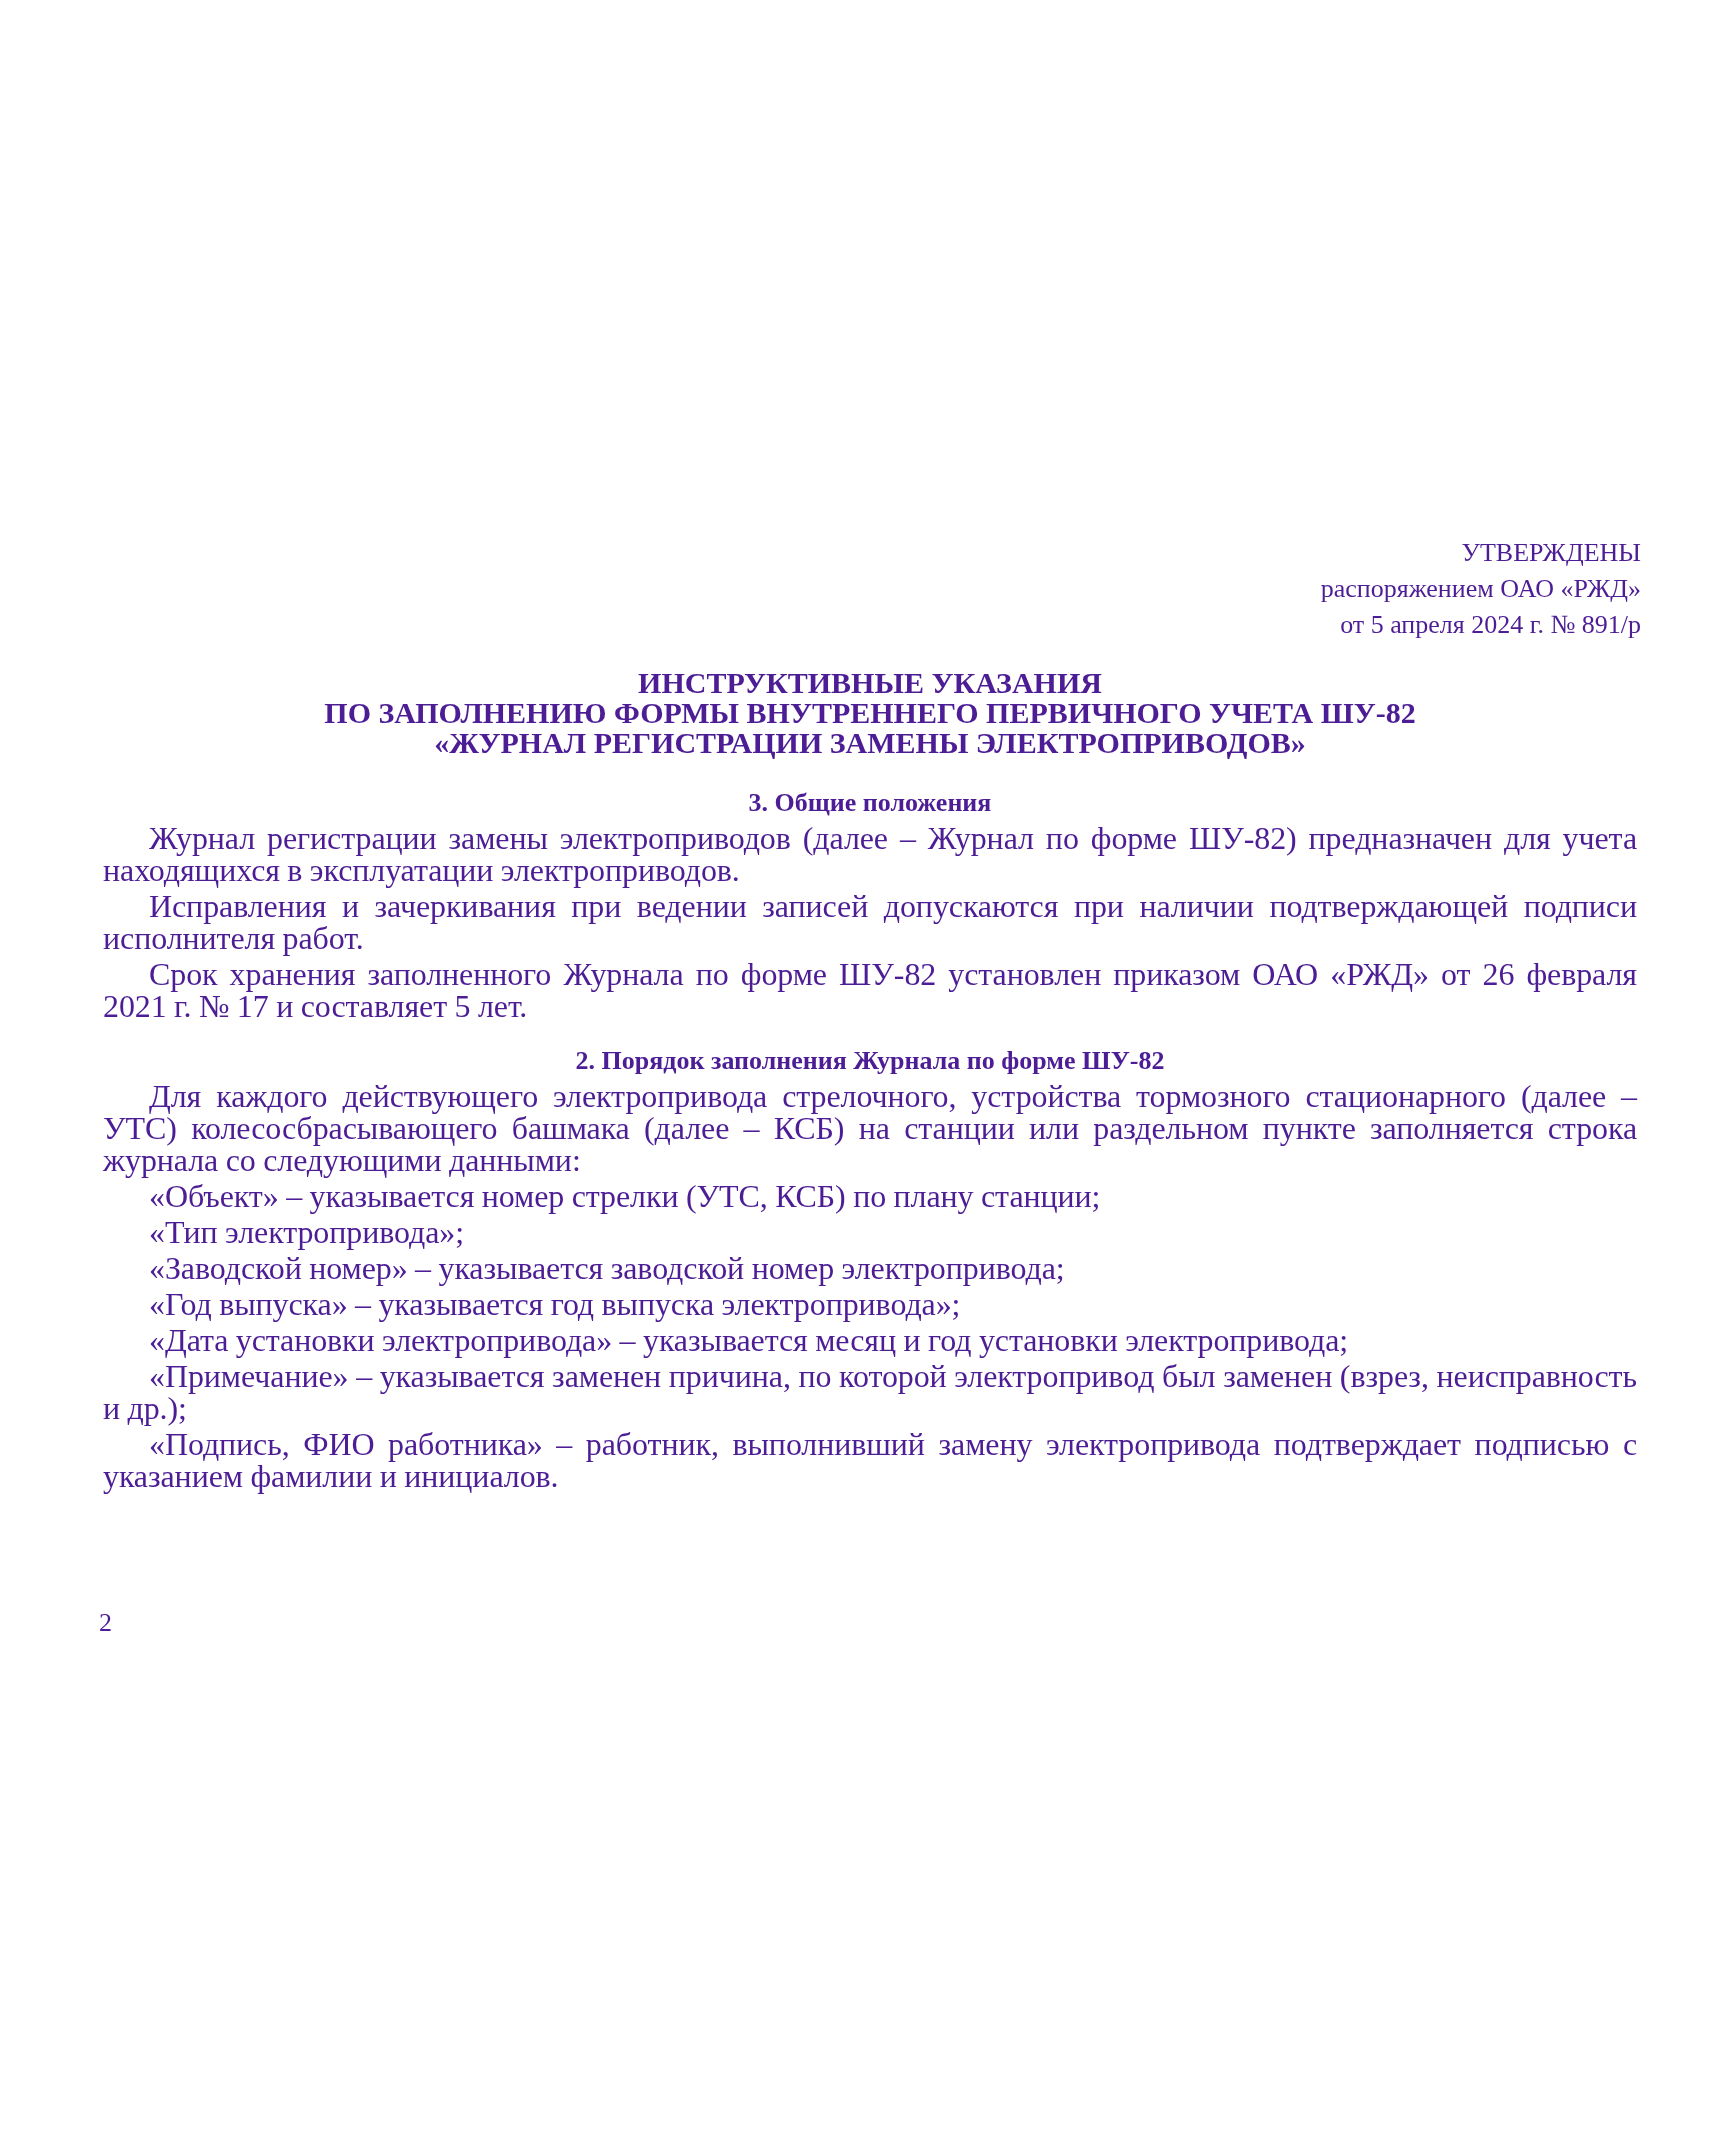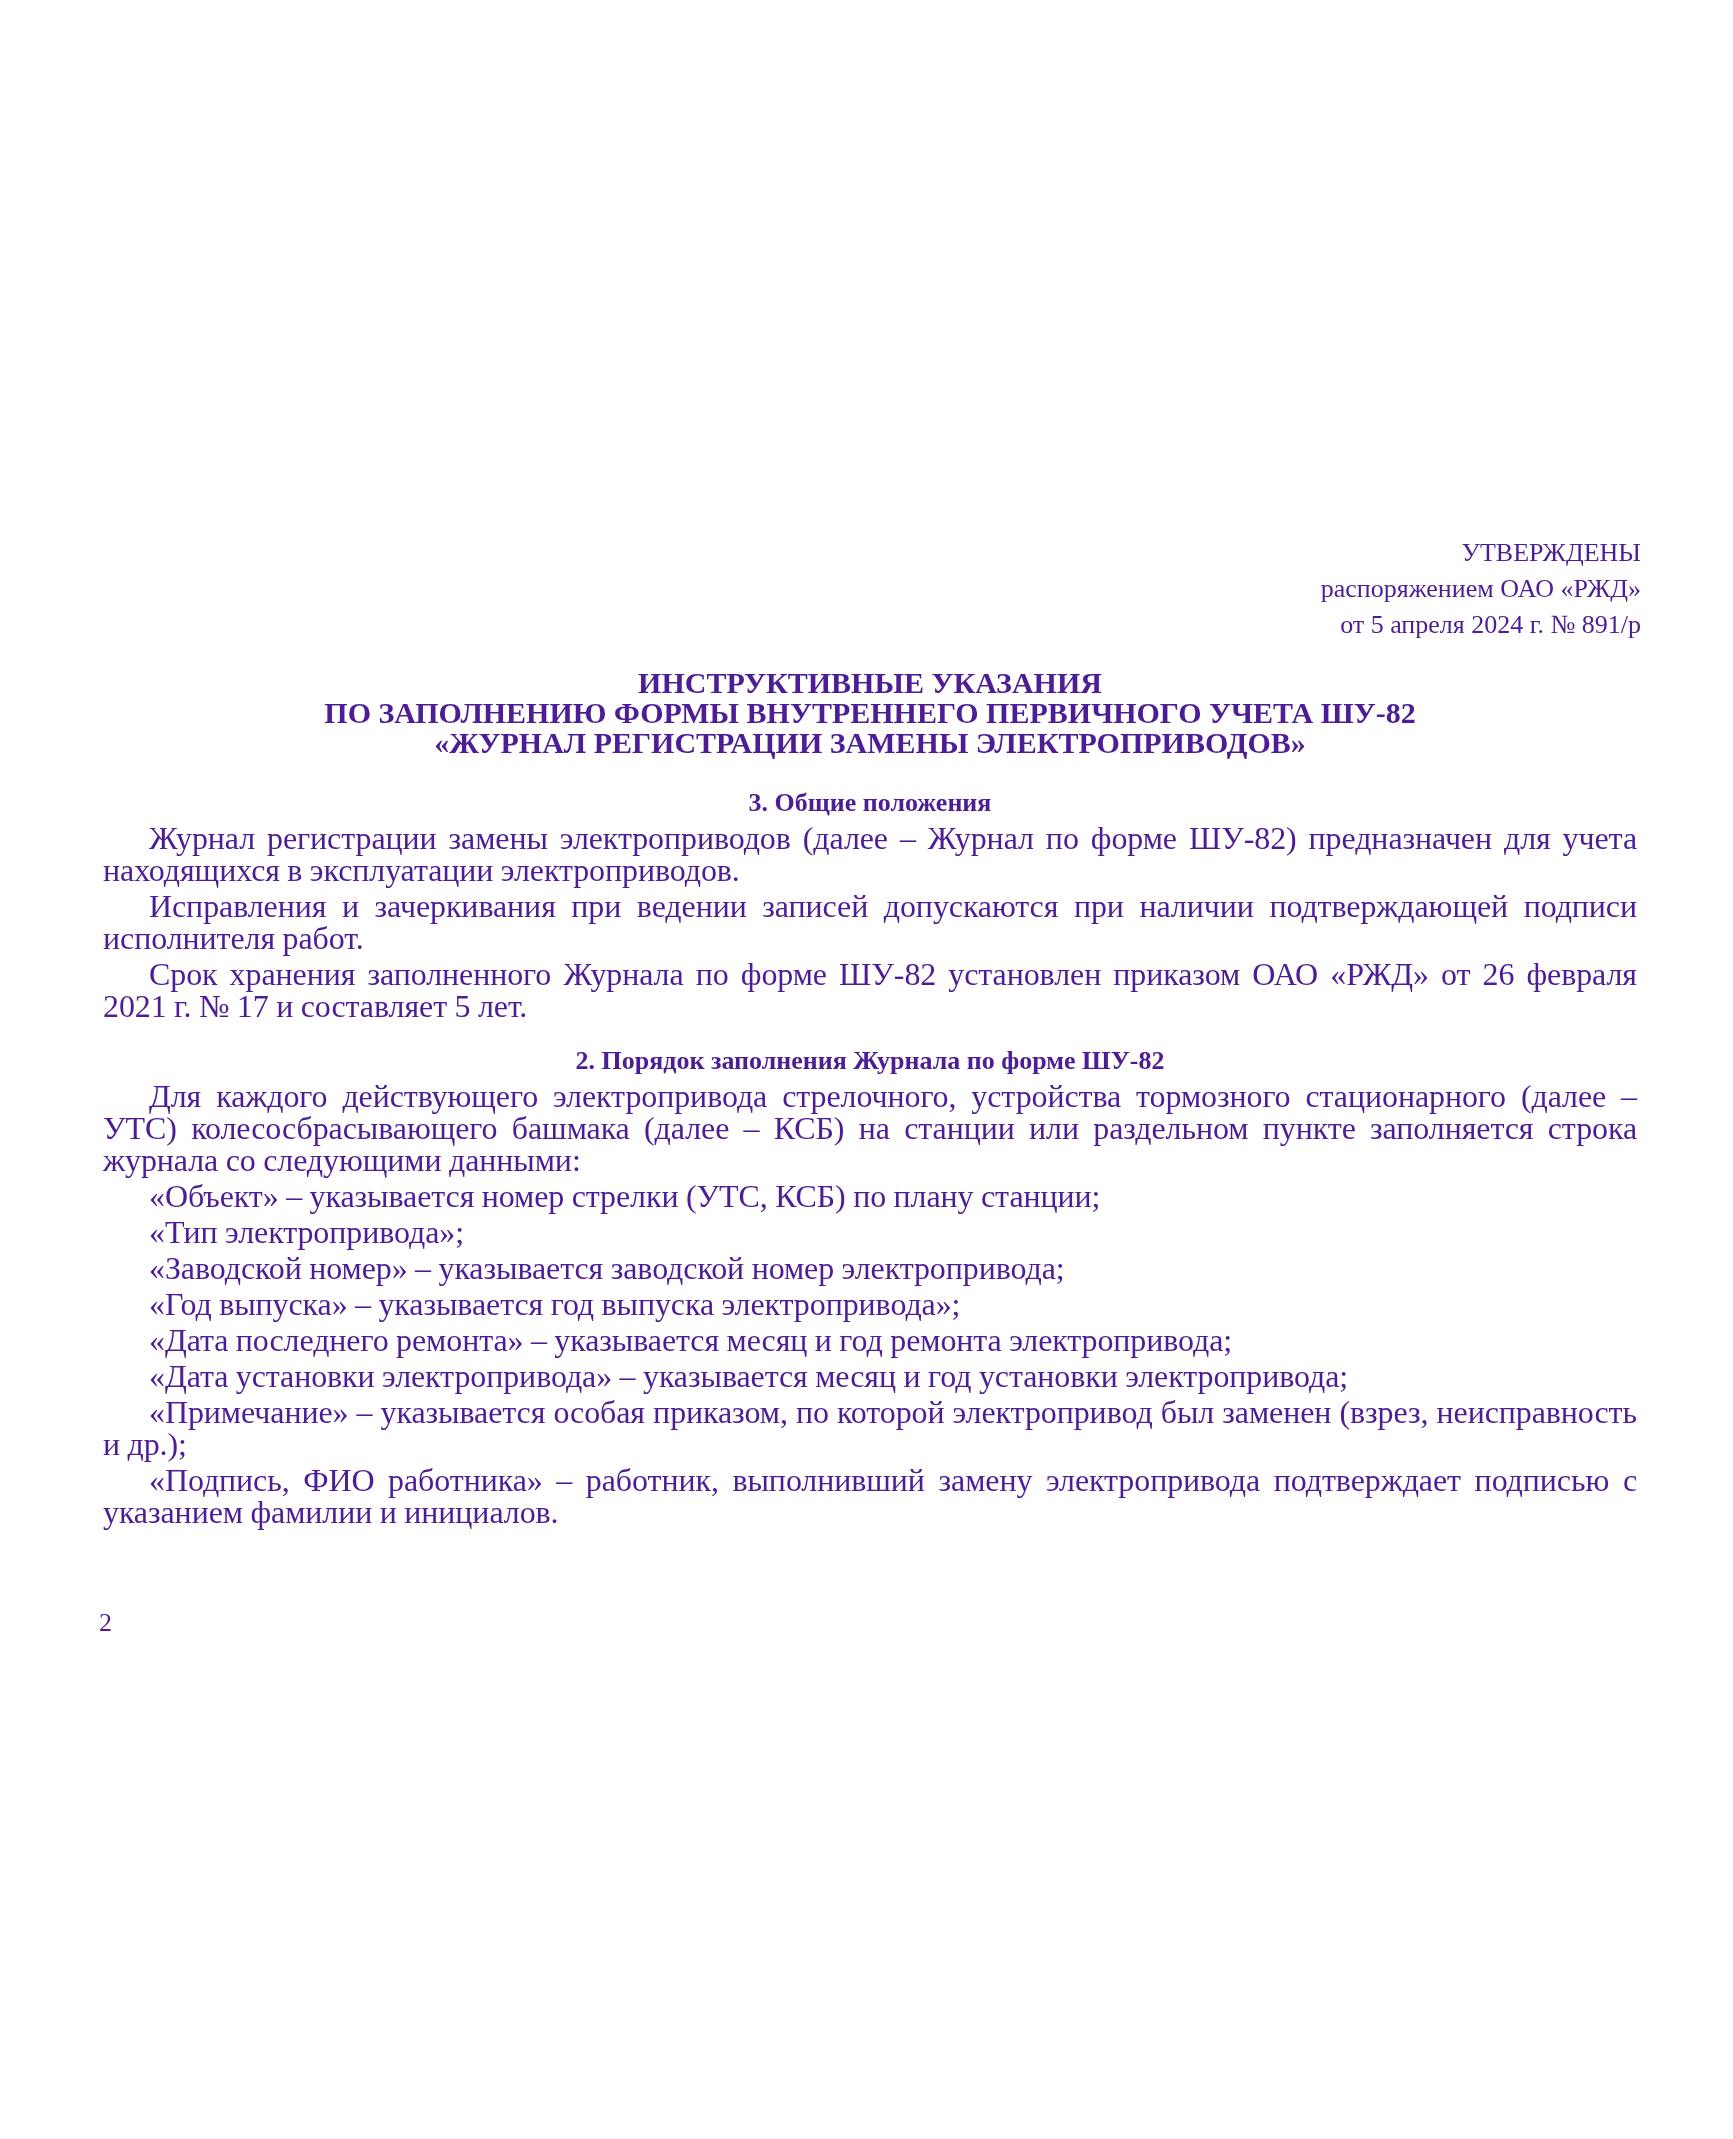--- a/index.html
+++ b/index.html
@@ -84,22 +84,21 @@
     <p class="para">Исправления и зачеркивания при ведении записей допускаются при наличии подтверждающей подписи исполнителя работ.</p>
     <p class="para">Срок хранения заполненного Журнала по форме ШУ-82 установлен приказом ОАО «РЖД» от 26 февраля 2021 г. № 17 и составляет 5 лет.</p>
 
     <div class="section-heading gap-before-h2">2. Порядок заполнения Журнала по форме ШУ-82</div>
 
     <p class="para gap-before-p2">Для каждого действующего электропривода стрелочного, устройства тормозного стационарного (далее – УТС) колесосбрасывающего башмака (далее – КСБ) на станции или раздельном пункте заполняется строка журнала со следующими данными:</p>
     <p class="para">«Объект» – указывается номер стрелки (УТС, КСБ) по плану станции;</p>
     <p class="para">«Тип электропривода»;</p>
     <p class="para">«Заводской номер» – указывается заводской номер электропривода;</p>
     <p class="para">«Год выпуска» – указывается год выпуска электропривода»;</p>
-    <p class="para">«Дата последнего ремонта» – указывается месяц и год ремонта электропривода;</p>
     <p class="para">«Дата установки электропривода» – указывается месяц и год установки электропривода;</p>
-    <p class="para">«Примечание» – указывается особая приказом, по которой электропривод был заменен (взрез, неисправность и др.);</p>
+    <p class="para">«Примечание» – указывается заменен причина, по которой электропривод был заменен (взрез, неисправность и др.);</p>
     <p class="para">«Подпись, ФИО работника» – работник, выполнивший замену электропривода подтверждает подписью с указанием фамилии и инициалов.</p>
 
   </div>
 
   <div class="page-number">2</div>
 </div>
 
 
 </body></html>

